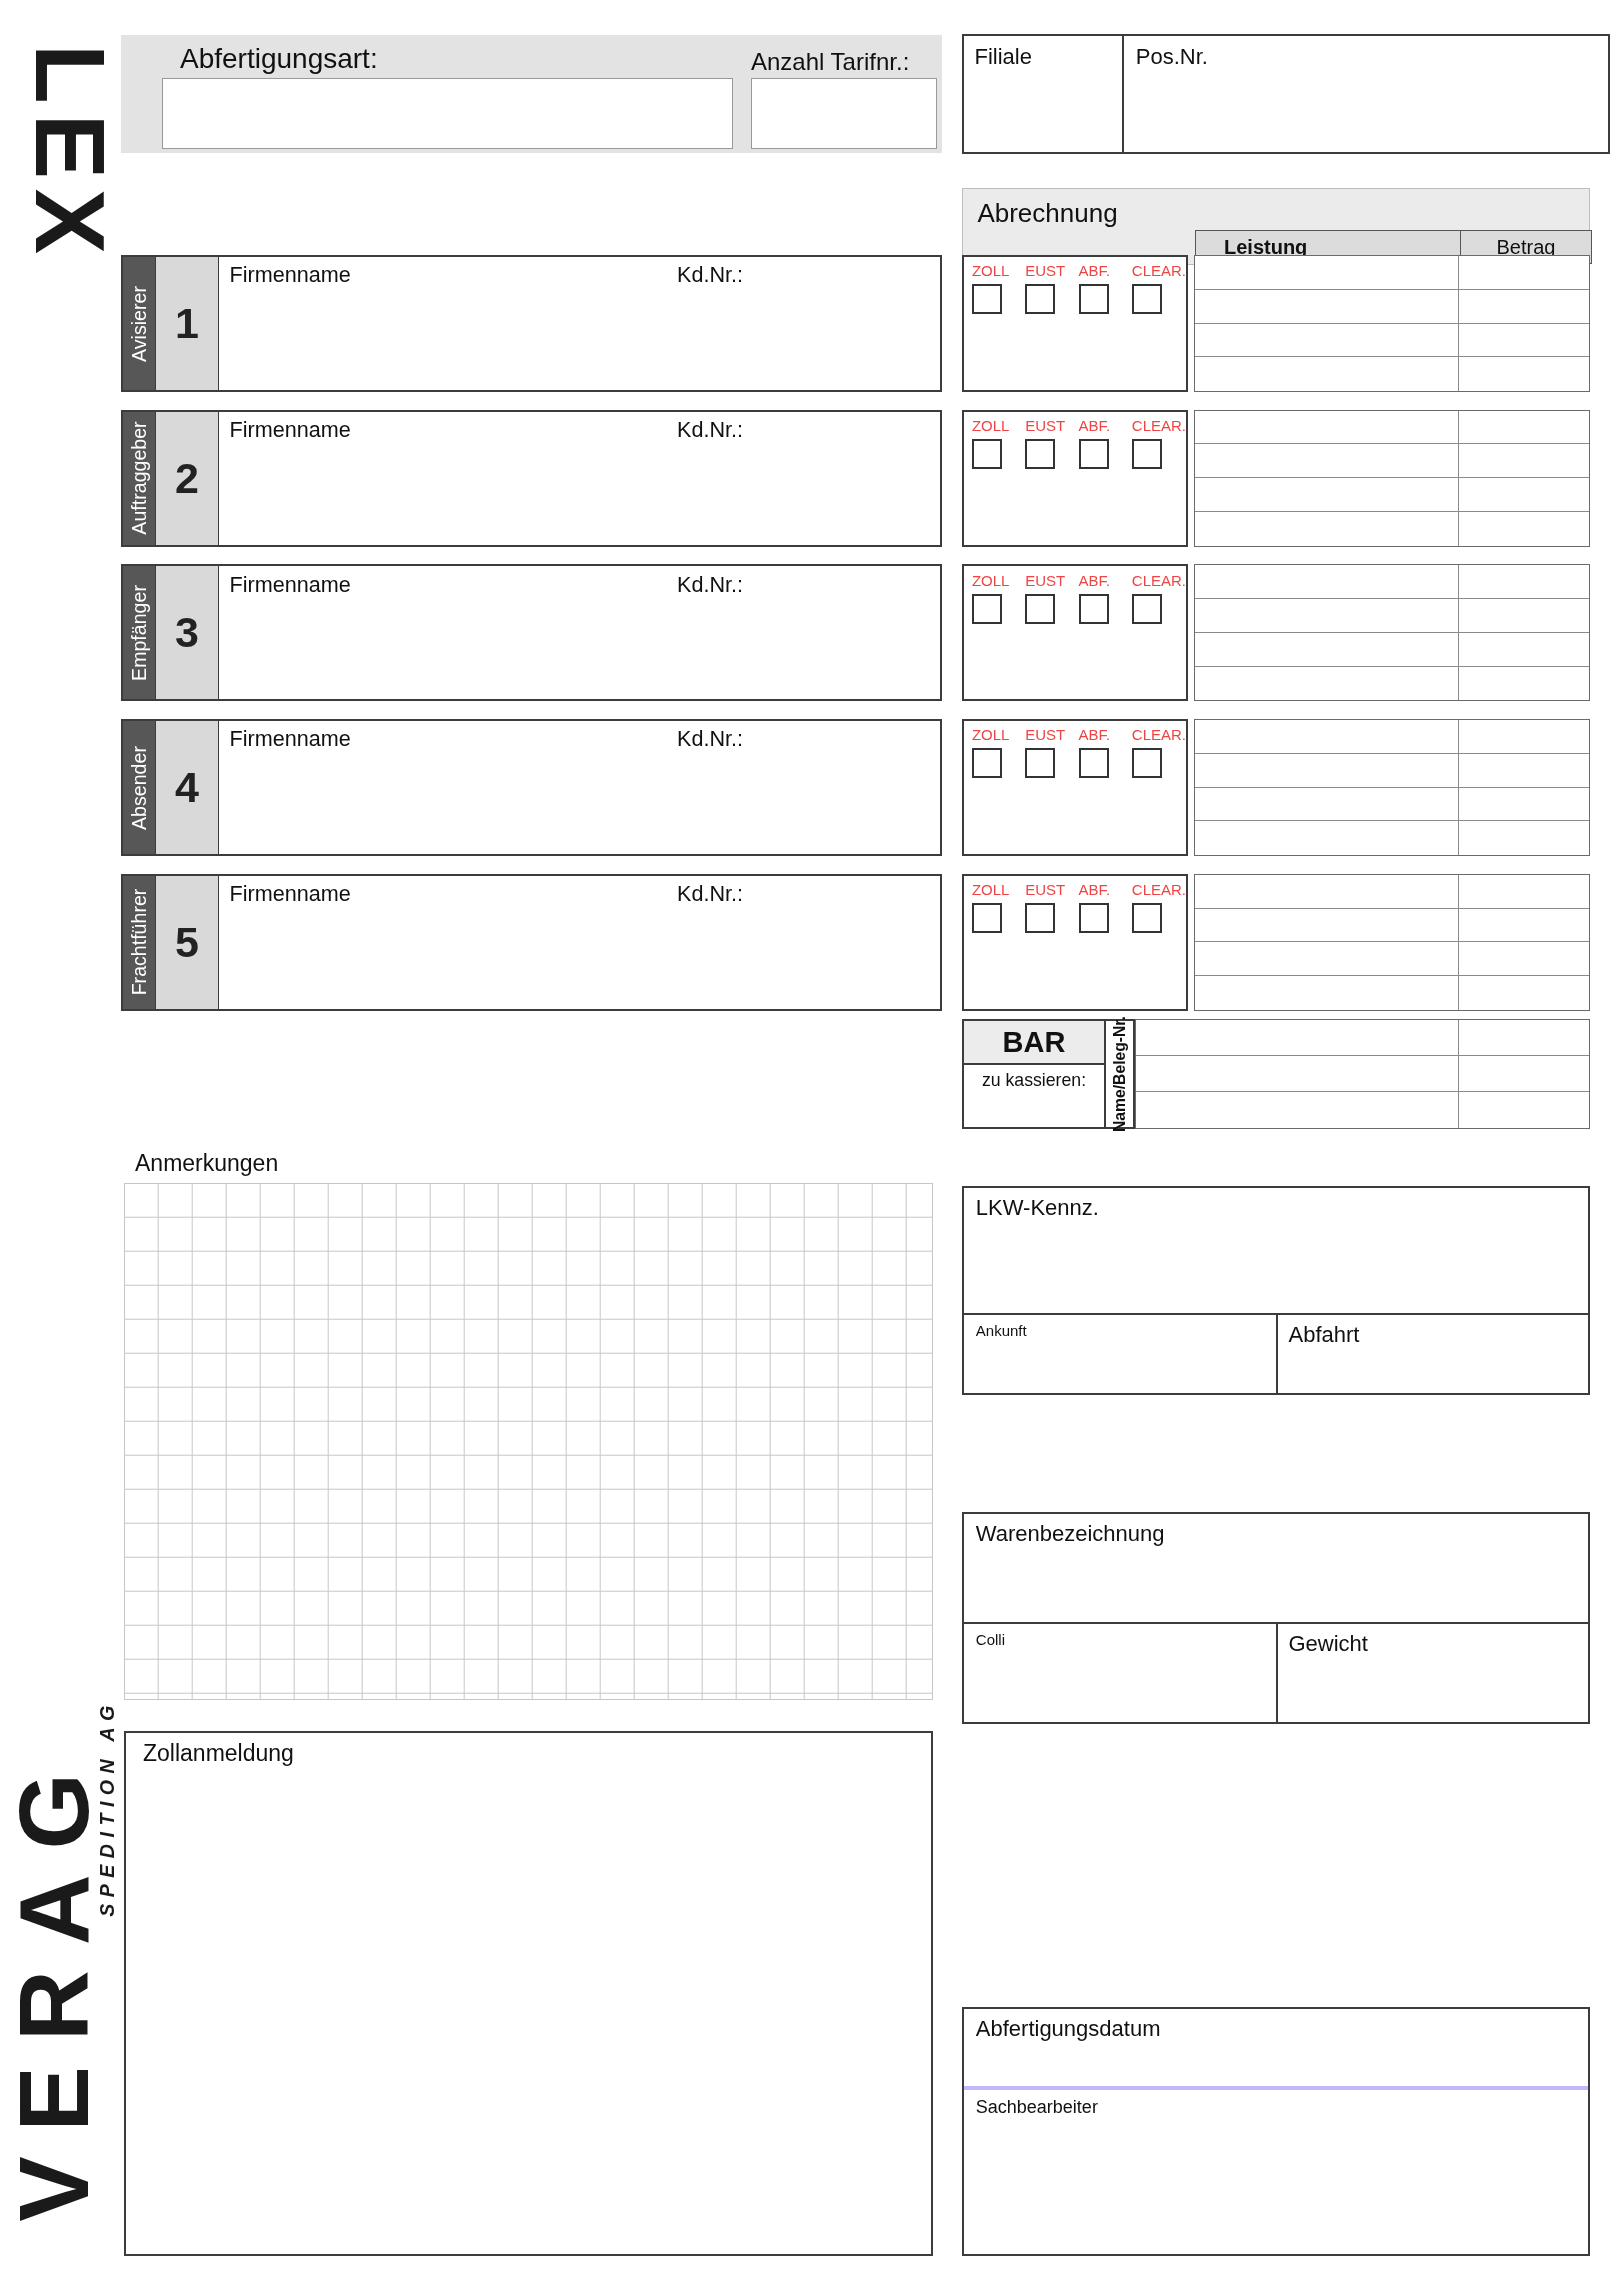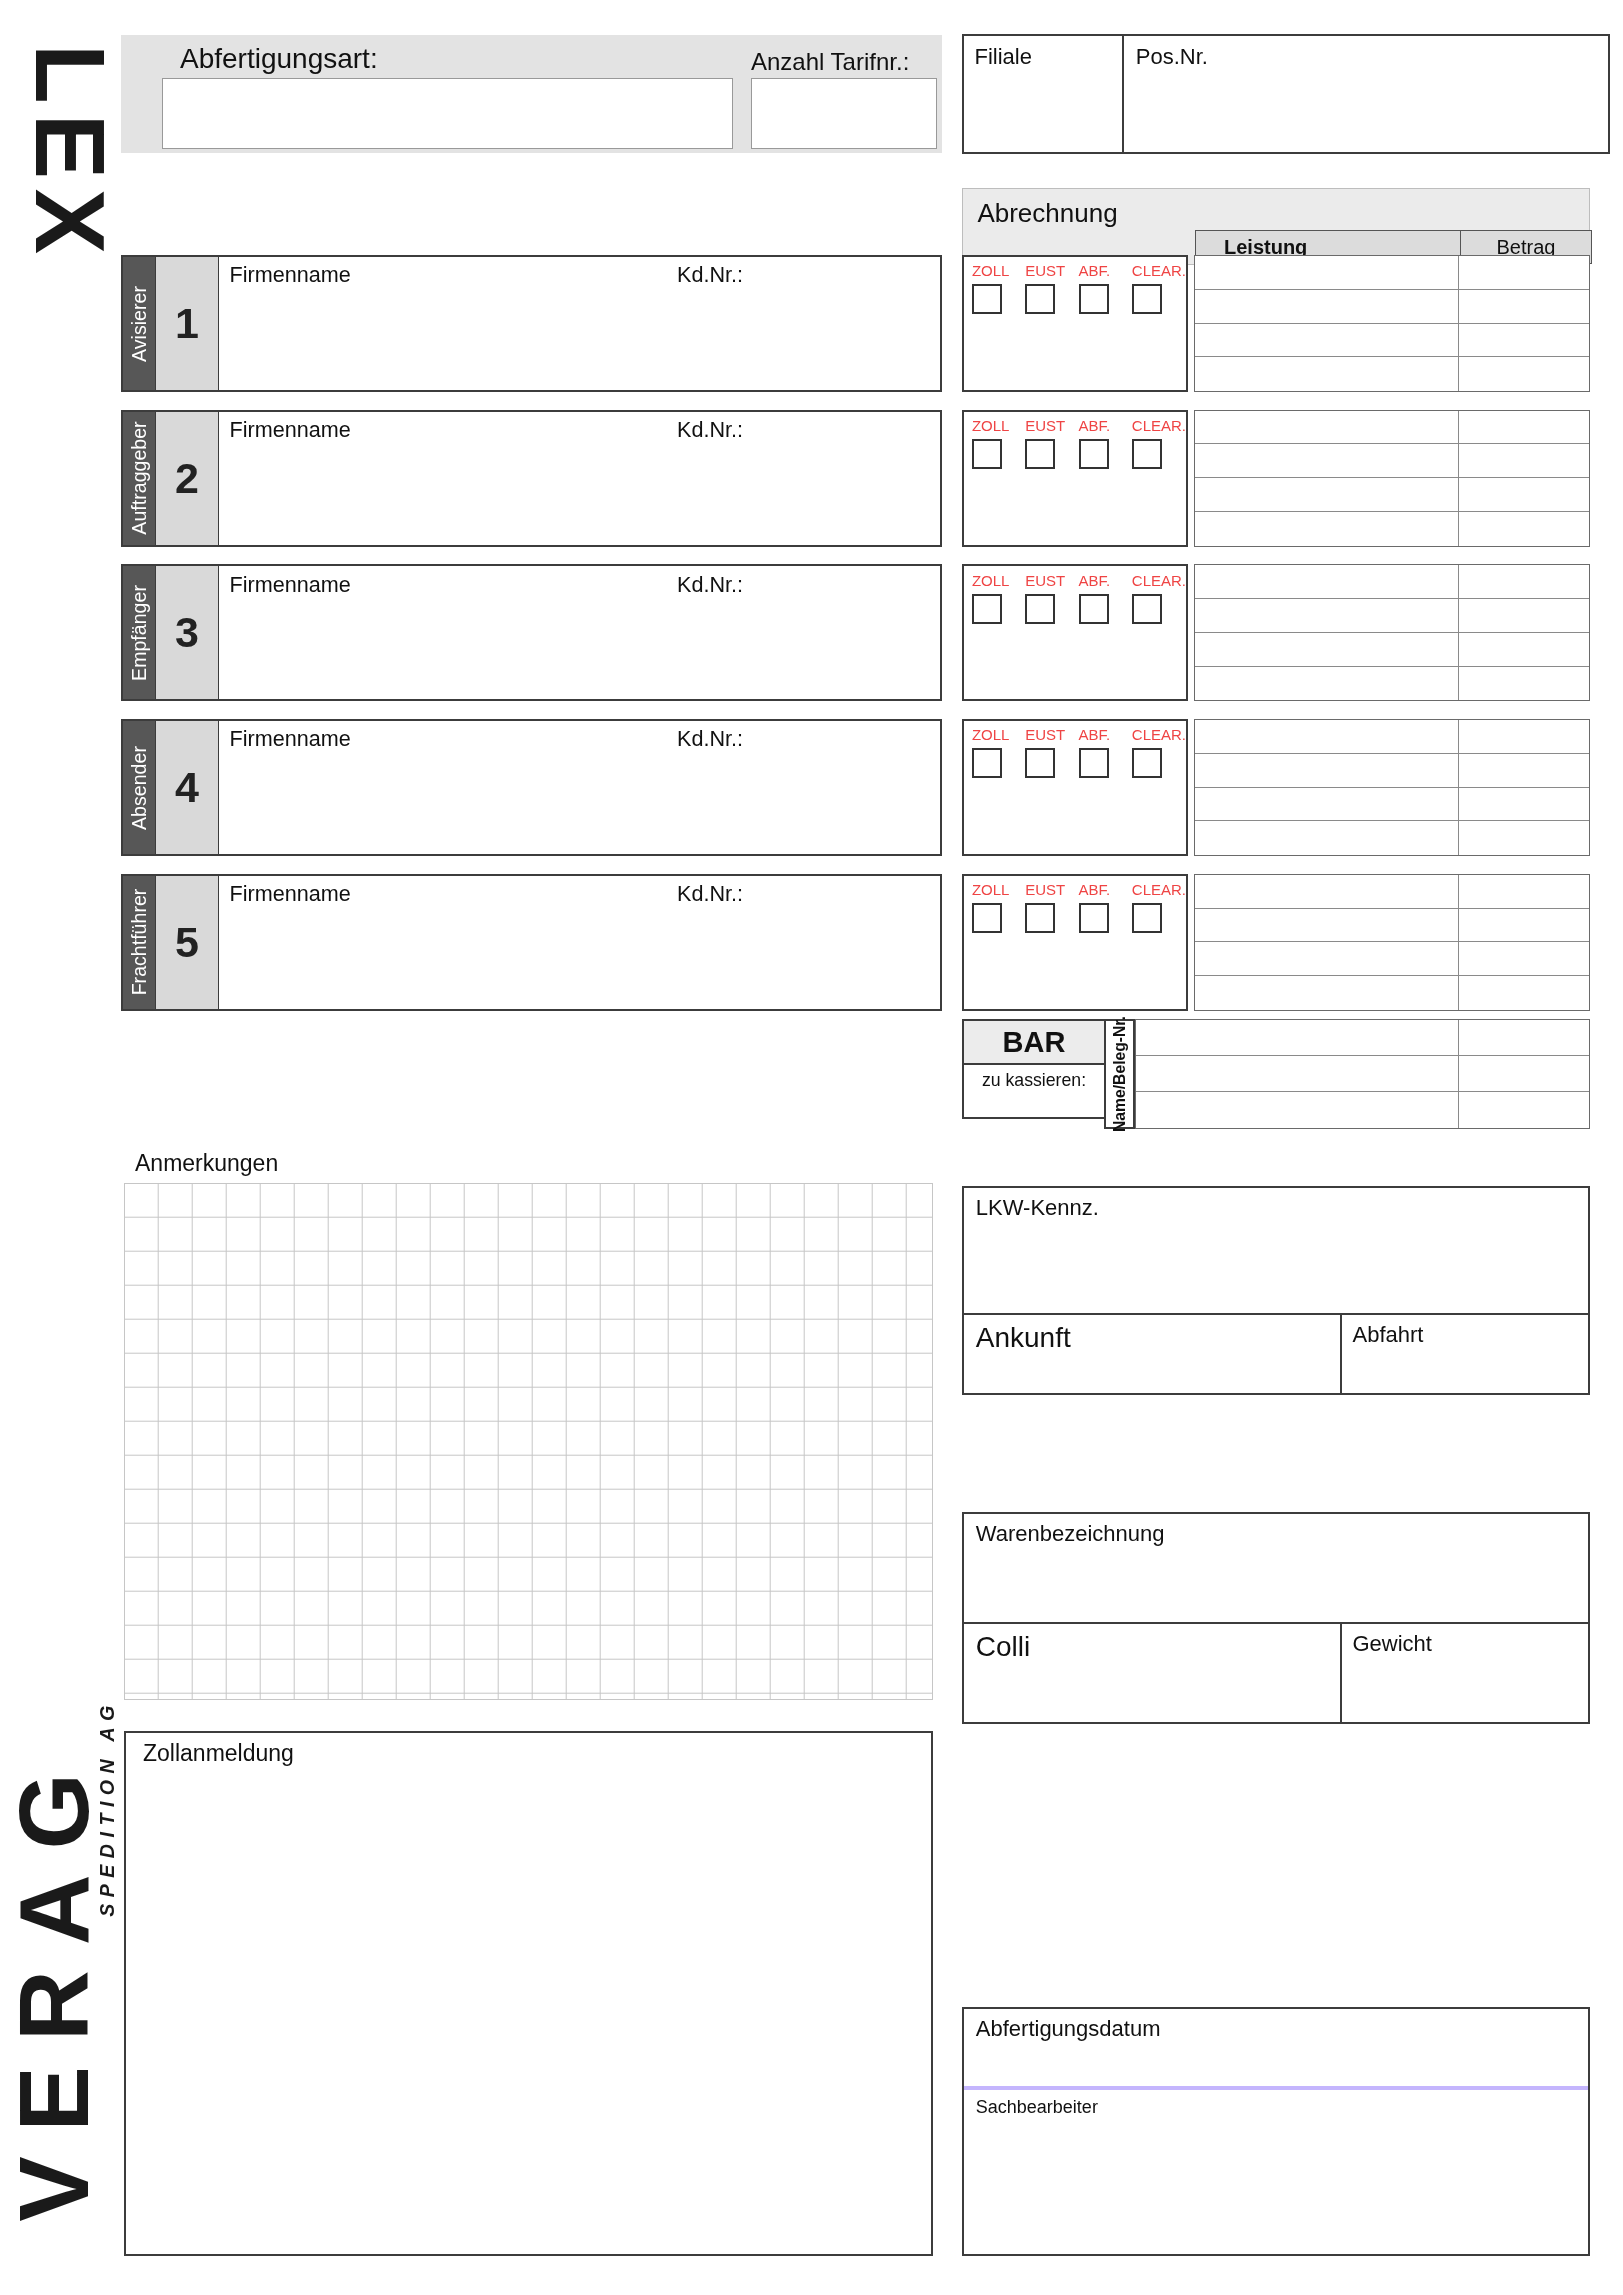--- a/index.html
+++ b/index.html
@@ -57,21 +57,21 @@
 
   .acct-table{position:absolute;left:1073px;top:0;width:396px;height:137px;border:1.3px solid #6a6a6a;background:#fff;
     display:grid;grid-template-columns:264px 1fr;grid-auto-rows:1fr;}
   .acct-cell{border-bottom:1.3px solid #8a8a8a;}
   .acct-cell.l{border-right:1.3px solid #8a8a8a;}
   .acct-table .acct-cell:nth-child(n+7){border-bottom:none;}
 
   
   .bar-box{position:absolute;left:962px;top:1019px;width:144px;height:46px;border:2px solid #3c3c3c;background:#ececec;
     display:flex;align-items:center;justify-content:center;font-size:29px;font-weight:bold;}
-  .kassieren-box{position:absolute;left:962px;top:1063px;width:144px;height:56px;border:2px solid #3c3c3c;background:#fff;
+  .kassieren-box{position:absolute;left:962px;top:1063px;width:144px;height:66px;border:2px solid #3c3c3c;background:#fff;
     text-align:center;padding-top:5.2px;font-size:17.7px;}
   .namebeleg-cell{position:absolute;left:1104px;top:1019px;width:31px;height:110px;border:2px solid #3c3c3c;background:#fff;}
   .namebeleg-cell .rot{font-size:15.7px;font-weight:bold;}
   .bar-rows{position:absolute;left:1135px;top:1019px;width:455px;height:110px;border:1.3px solid #6a6a6a;background:#fff;
     display:grid;grid-template-columns:323px 1fr;grid-auto-rows:1fr;}
   .bar-rows .acct-cell:nth-child(n+5){border-bottom:none;}
 
   
   .anmerk-label{position:absolute;left:135px;top:1150px;font-size:23px;}
   .memo-grid{position:absolute;left:124px;top:1183px;width:809px;height:517px;border:1.3px solid #c6c6c6;
@@ -84,21 +84,21 @@
   
   .group-box{position:absolute;left:962px;width:628px;border:2px solid #3c3c3c;background:#fff;display:flex;flex-direction:column;}
   .lkw-box{top:1186px;height:209px;}
   .waren-box{top:1512px;height:212px;}
   .abfdat-box{top:2007px;height:249px;}
   .gb-top{position:relative;padding:6.5px 11.8px;font-size:22px;}
   .lkw-box .gb-top{height:125px;}
   .waren-box .gb-top{height:108px;}
   .abfdat-box .gb-top{height:77px;}
   .gb-bottom{flex:1;display:flex;border-top:2px solid #3c3c3c;}
-  .gb-cell-l{width:378px;border-right:2px solid #3c3c3c;padding:6.5px 11.8px;font-size:28px;}
+  .gb-cell-l{width:314px;border-right:2px solid #3c3c3c;padding:6.5px 11.8px;font-size:15px;}
   .gb-cell-r{flex:1;padding:6.5px 10.5px;font-size:22px;}
   .abfdat-box .gb-bottom-single{flex:1;border-top:4px solid #c4b5fd;padding:6.5px 11.8px;font-size:18px;}
 </style>
 </head>
 <body>
 
 <div class="page">
 
   <div class="lex-logo">LEX</div>
 

